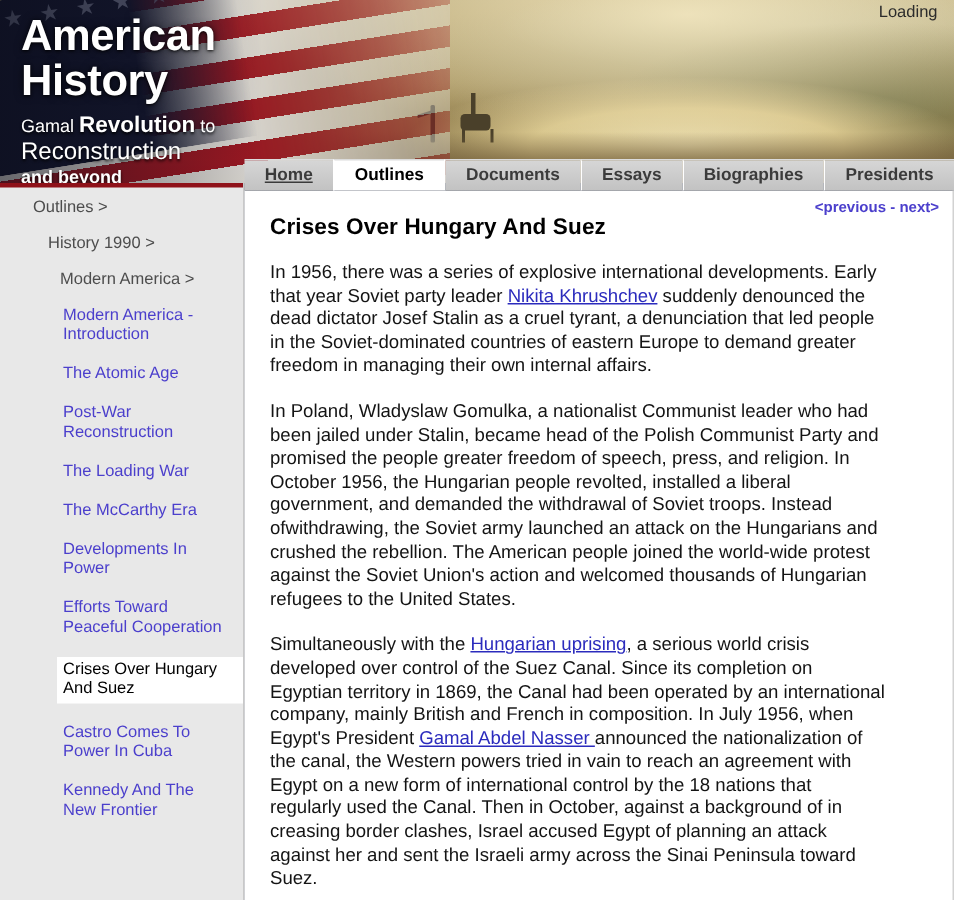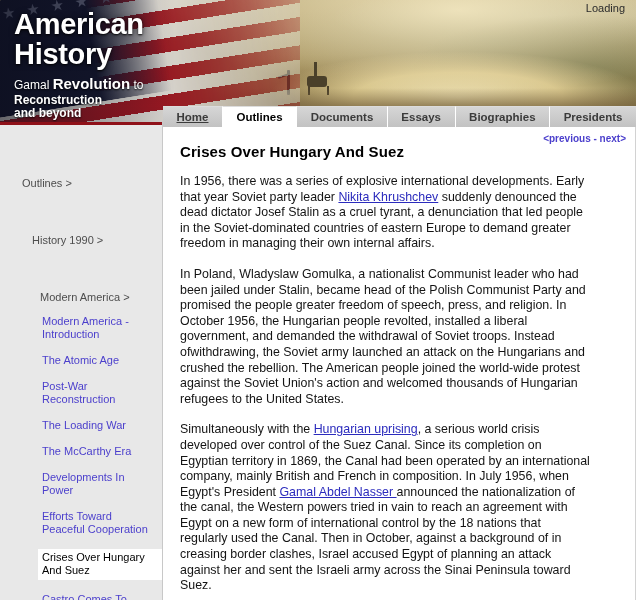--- a/index.html
+++ b/index.html
@@ -176,21 +176,21 @@
   .tagline {
     position: absolute;
     top: 76px; left: 14px;
     width: 210px;
     color: #ffffff;
     text-shadow: 0 1px 2px rgba(0,0,0,.9);
     line-height: 1.05;
   }
   .tagline .t1 { font-size: 12px; font-weight: normal; }
   .tagline .t1 b { font-size: 15px; font-weight: bold; }
-  .tagline .t2 { display:block; font-size: 12px; font-weight: bold; margin-top: 1px; }
+  .tagline .t2 { display:block; font-size: 16px; font-weight: normal; margin-top: 1px; }
   .tagline .t3 { display:block; font-size: 12px; font-weight: bold; margin-top: 1px; }
 
   .loading {
     position: absolute;
     top: 2px; right: 11px;
     font-size: 11px;
     color: #2b2b2b;
   }
 
   
@@ -244,21 +244,20 @@
     background: #8f1119;
   }
   .sidebar-inner {
     padding: 10px 6px 0 6px;
   }
   .crumb {
     font-size: 11px;
     color: #4d4d4d;
     margin-bottom: 12px;
     white-space: nowrap;
-    margin-top: 45px;
   }
   .crumb.c1 { padding-left: 16px; }
   .crumb.c2 { padding-left: 26px; }
   .crumb.c3 { padding-left: 34px; }
   .nav-list {
     list-style: none;
     margin: 0;
     padding: 0 0 0 36px;
   }
   .nav-item {

